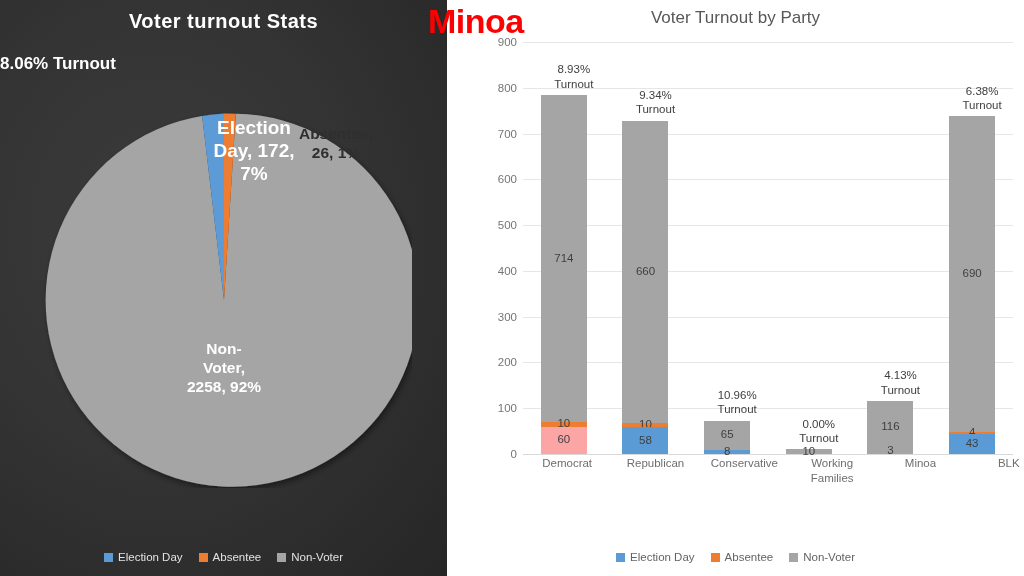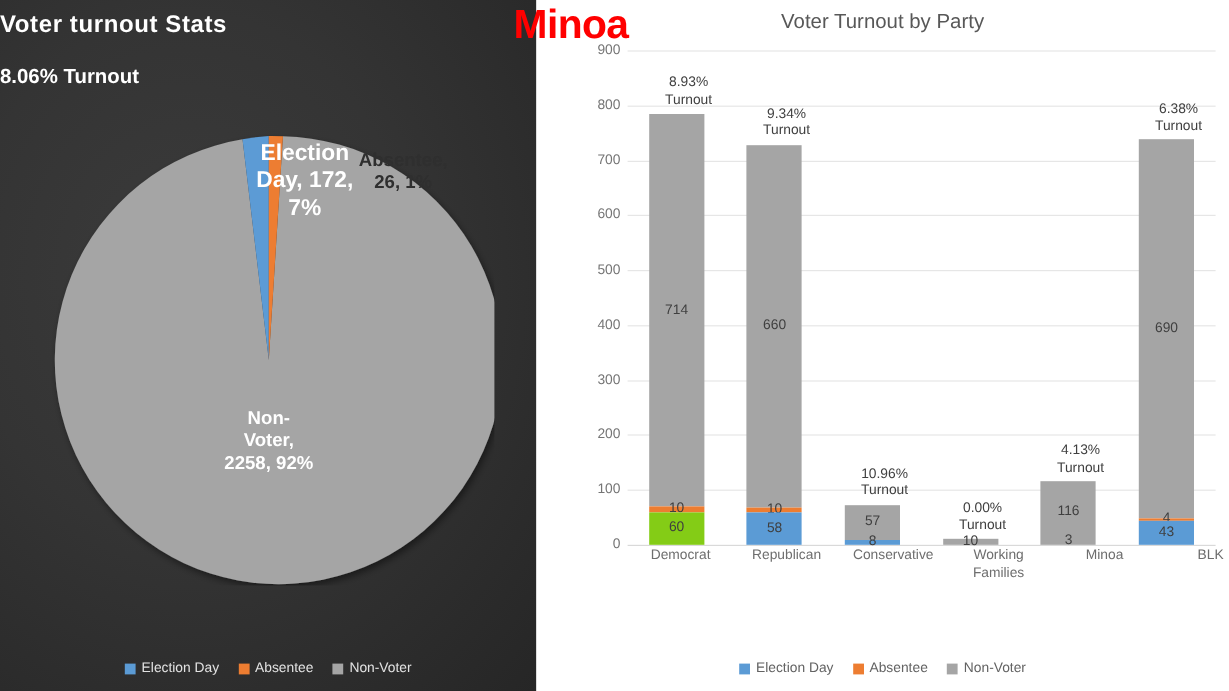--- a/index.html
+++ b/index.html
@@ -12,21 +12,21 @@
   #root { position: relative; width: 1024px; height: 576px; }
 
   
   .left-panel {
     position: absolute; left: 0; top: 0; width: 447px; height: 576px;
     background: radial-gradient(ellipse at 35% 40%, #3b3b3b 0%, #343434 45%, #2b2b2b 80%, #262626 100%);
     overflow: hidden;
   }
   .pie-title {
     position: absolute; left: 0; top: 10px; width: 447px;
-    text-align: left;
+    text-align: center;
     color: #ffffff;
     font-size: 20px;
     font-weight: bold;
     letter-spacing: 0.5px;
   }
   .pie-subtitle {
     position: absolute; left: 0; top: 54px; width: 447px;
     text-align: left;
     color: #ffffff;
     font-size: 17px;
@@ -258,21 +258,21 @@
         </div>
       <div class="bars" id="bars">
           <div class="bar-col">
             <div class="bar-stack" style="position: relative;">
               <div class="seg seg-nv" style="background: rgb(165, 165, 165); height: 326.853px;">
                 <div class="seg-lbl">714</div>
               </div>
               <div class="seg seg-ab" style="background: rgb(237, 125, 49); height: 4.57778px;">
                 <div class="seg-lbl">10</div>
               </div>
-              <div class="seg seg-ed" style="background: #84cc16; height: 27.4667px;">
+              <div class="seg seg-ed" style="background: #fca5a5; height: 27.4667px;">
                 <div class="seg-lbl">60</div>
               </div>
               <div class="turnout-lbl" style="bottom: 362.898px;">8.93%
 Turnout</div>
             </div>
           </div>
           <div class="bar-col">
             <div class="bar-stack" style="position: relative;">
               <div class="seg seg-nv" style="background: rgb(165, 165, 165); height: 302.133px;">
                 <div class="seg-lbl">660</div>
@@ -283,21 +283,21 @@
               <div class="seg seg-ed" style="background: rgb(91, 155, 213); height: 26.5511px;">
                 <div class="seg-lbl">58</div>
               </div>
               <div class="turnout-lbl" style="bottom: 337.262px;">9.34%
 Turnout</div>
             </div>
           </div>
           <div class="bar-col">
             <div class="bar-stack" style="position: relative;">
               <div class="seg seg-nv" style="background: rgb(165, 165, 165); height: 29.7556px;">
-                <div class="seg-lbl">57</div>
+                <div class="seg-lbl">65</div>
               </div>
               <div class="seg seg-ed" style="background: rgb(91, 155, 213); height: 3.66222px;">
                 <div class="seg-lbl">8</div>
               </div>
               <div class="turnout-lbl" style="bottom: 37.4178px;">10.96%
 Turnout</div>
             </div>
           </div>
           <div class="bar-col">
             <div class="bar-stack" style="position: relative;">

